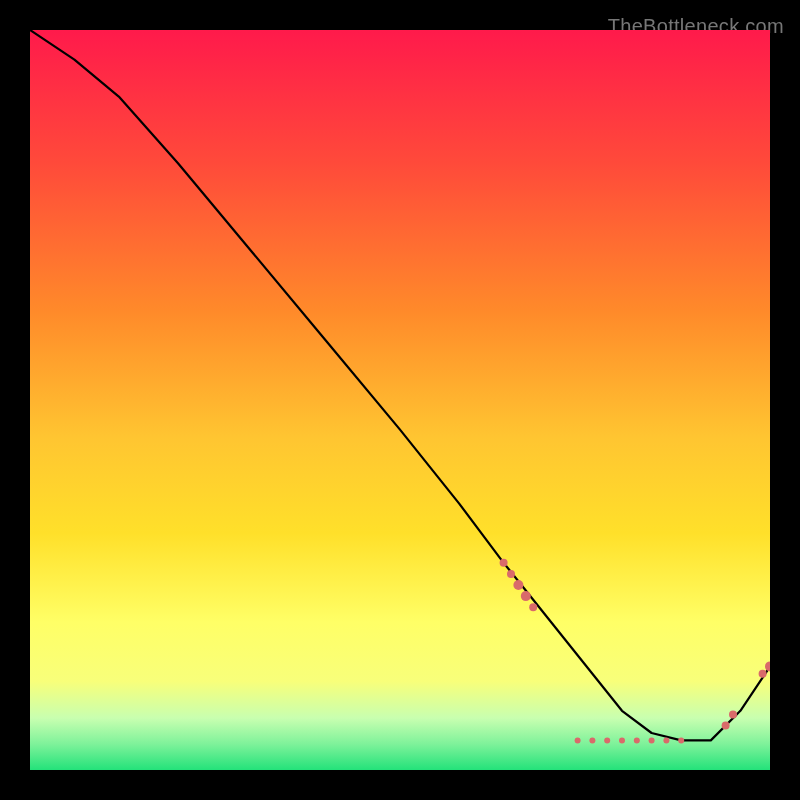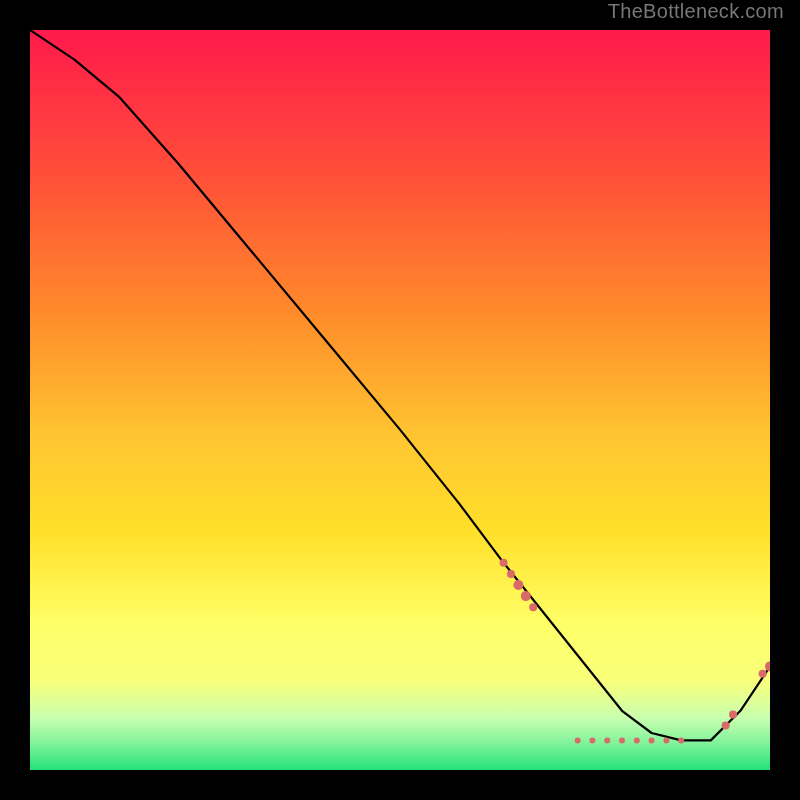--- a/index.html
+++ b/index.html
@@ -14,21 +14,21 @@
   .chart-frame {
     position: absolute;
     left: 0;
     top: 0;
     width: 800px;
     height: 800px;
     background: #000;
   }
   .watermark {
     position: absolute;
-    top: 0;
+    top: 15px;
     right: 16px;
     color: #777;
     font-size: 20px;
     font-weight: 500;
     letter-spacing: 0.3px;
     user-select: none;
     text-align: center;
   }
   .plot-area {
     position: absolute;

